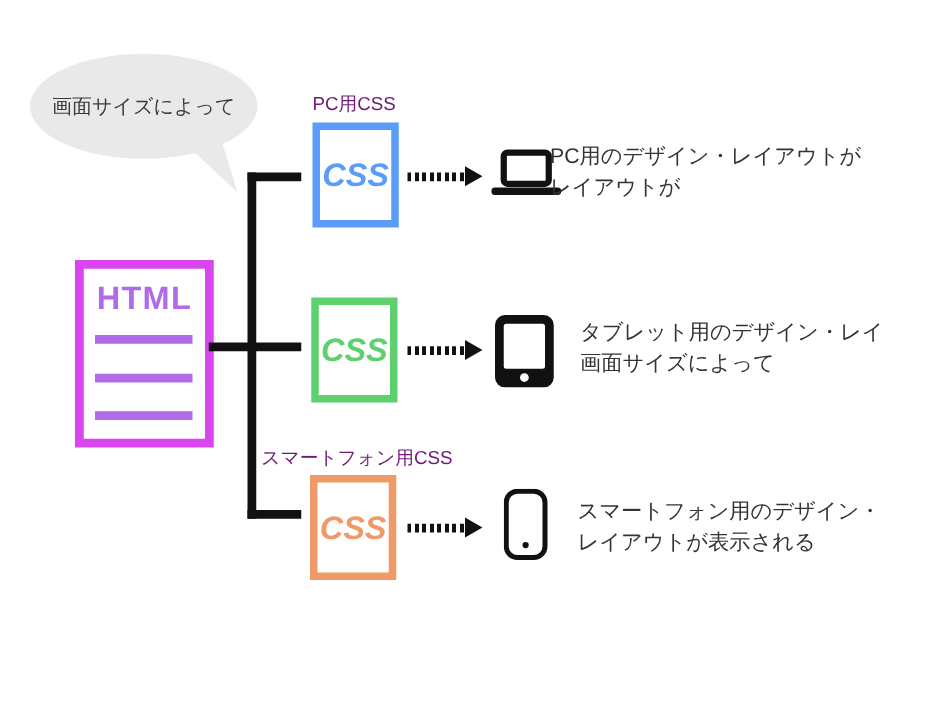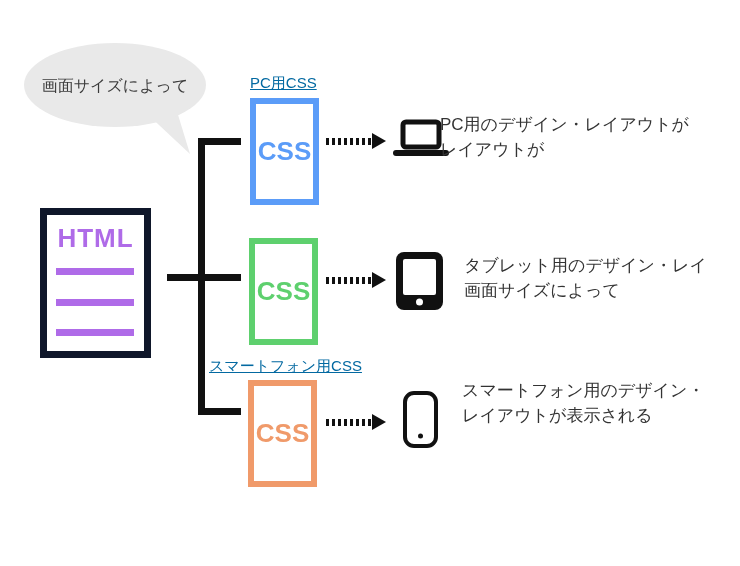--- a/index.html
+++ b/index.html
@@ -25,52 +25,52 @@
   .bubble-line { font-size: 16px; color: #3A3A3A; line-height: 25px; text-align: center; }
   .bubble-tail {
     left: 142px; top: 110px; width: 48px; height: 44px;
     background: #E9E9E9;
     clip-path: polygon(2% 0, 72% 0, 100% 100%);
     z-index: 1;
   }
 
   
   .html-box {
-    left: 40px; top: 208px; width: 111px; height: 150px;
-    border: 7px solid #0f172a; background: #fff;
+    left: 60px; top: 208px; width: 111px; height: 150px;
+    border: 7px solid #d946ef; background: #fff;
   }
   .html-label {
     position: absolute; left: 0; right: 0; top: 8px;
     text-align: center; color: #AF6BE8;
     font-size: 26px; font-weight: bold; letter-spacing: 1px;
   }
   .html-bar { position: absolute; left: 9px; width: 78px; height: 7px; background: #AF6BE8; }
   .bar1 { top: 53px; } .bar2 { top: 84px; } .bar3 { top: 114px; }
 
   
   .line { background: #111111; }
   .stem   { left: 167px; top: 274px; width: 74px; height: 7px; }
   .trunk  { left: 198px; top: 138px; width: 7px;  height: 277px; }
   .branch-top    { left: 198px; top: 138px; width: 43px; height: 7px; }
   .branch-bottom { left: 198px; top: 408px; width: 43px; height: 7px; }
 
   
   .css-box {
-    width: 69px; height: 107px;
+    width: 69px; height: 84px;
     border-width: 6px; border-style: solid;
     background: #fff;
     display: flex; align-items: center; justify-content: center;
-    font-size: 26px; font-weight: bold;
+    font-size: 26px; font-weight: bold; font-style: italic;
   }
   .css-blue   { left: 250px; top: 98px;  border-color: #5B9CF8; color: #5B9CF8; }
   .css-green  { left: 249px; top: 238px; border-color: #5ED06E; color: #5ED06E; }
   .css-orange { left: 248px; top: 380px; border-color: #F09A6A; color: #F09A6A; }
 
   
-  .box-label { font-size: 15px; color: #0369a1; white-space: nowrap; text-decoration: underline; }
+  .box-label { font-size: 15px; color: #701a75; white-space: nowrap; }
   .label-pc     { left: 250px; top: 74px; }
   .label-tablet { left: 218px; top: 215px; }
   .label-phone  { left: 209px; top: 357px; }
 
   
   .dashes {
     width: 46px; height: 7px;
     background: repeating-linear-gradient(90deg, #111 0 3px, transparent 3px 6px);
   }
   .dashes-pc     { left: 326px; top: 138px; }
@@ -88,21 +88,21 @@
 
   
   .icon-laptop { left: 393px; top: 117px; }
   .icon-tablet { left: 396px; top: 252px; }
   .icon-phone  { left: 403px; top: 391px; }
 
   
   .desc { font-size: 17px; color: #333333; line-height: 25px; white-space: nowrap; }
   .desc-pc     { left: 440px; top: 112px; }
   .desc-tablet { left: 464px; top: 253px; }
-  .desc-phone  { left: 462px; top: 378px; }
+  .desc-phone  { left: 462px; top: 396px; }
 </style>
 </head>
 <body>
 
 <div class="canvas">
 
   <div class="abs bubble-tail"></div>
   <div class="abs bubble">
     <div class="bubble-line">画面サイズによって</div>
   </div>

